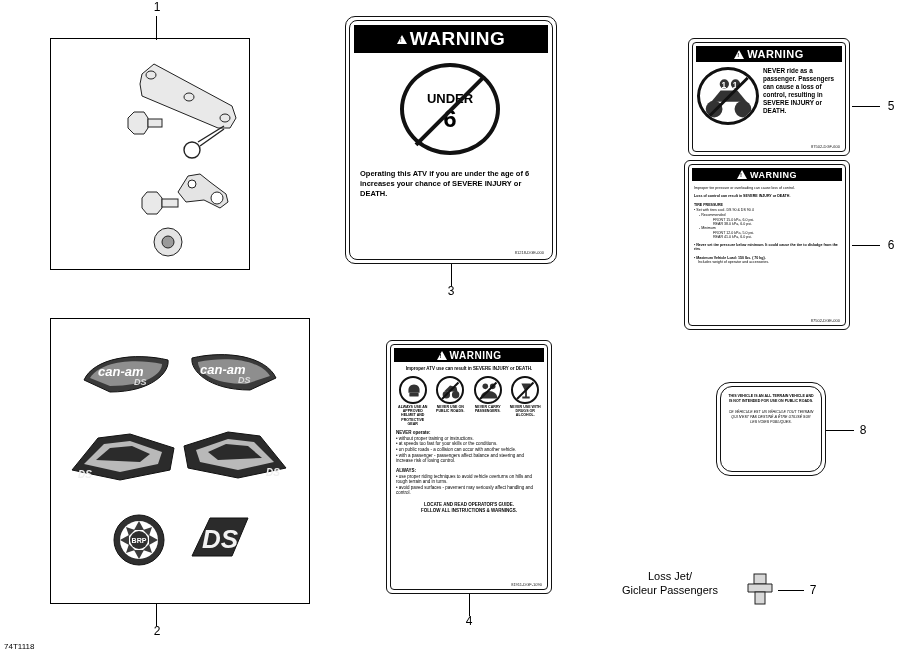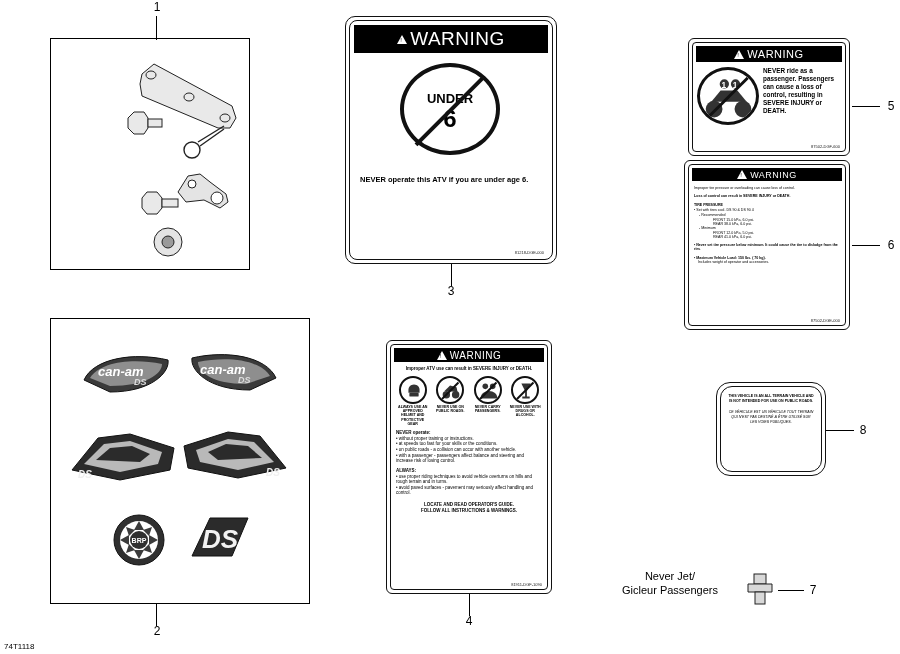--- a/index.html
+++ b/index.html
@@ -50,21 +50,21 @@
   .decal-inner {
     position: absolute;
     top: 3px; left: 3px; right: 3px; bottom: 3px;
     border: 1px solid #111;
     box-sizing: border-box;
     overflow: hidden;
   }
   .warn-bar {
     background: #000;
     color: #fff;
-    font-weight: normal;
+    font-weight: bold;
     display: flex;
     align-items: center;
     justify-content: center;
     letter-spacing: 0.5px;
   }
   .warn-bar .tri {
     display: inline-block;
     width: 0; height: 0;
     border-left: 5px solid transparent;
     border-right: 5px solid transparent;
@@ -259,21 +259,21 @@
     </div>
 
     <div style="position:relative; height:110px;">
       <div class="prohib" style="left:50px; top:6px; width:100px; height:92px;">
         <div style="position:absolute; left:0; right:0; top:24px; text-align:center; font-size:13px; font-weight:bold;">UNDER</div>
         <div style="position:absolute; left:0; right:0; top:38px; text-align:center; font-size:24px; font-weight:bold;">6</div>
         <div class="slash"></div>
       </div>
     </div>
 
-    <div class="bodytext" style="padding:8px 10px 0 10px; font-weight:bold;">NEVER operate this ATV if you are under age 6.</div>
+    <div class="bodytext" style="padding:2px 10px 0 10px; font-weight:bold;">Operating this ATV if you are under the age of  6 increases your chance of SEVERE INJURY or DEATH.</div>
     <div class="code" style="position:absolute; right:8px; bottom:4px;">81218-DGE-000</div>
   </div>
 </div>
 <div class="leader v" style="left:451px; top:264px; height:22px;"></div>
 <div class="callout" style="left:444px; top:284px; width:14px;">3</div>
 
 <div class="decal" style="left:386px; top:340px; width:166px; height:254px; border-radius:6px;">
   <div class="decal-inner" style="border-radius:4px;">
     <div class="warn-bar" style="margin:3px; height:14px; font-size:10px;">
       <span class="tri"></span>
@@ -417,21 +417,21 @@
 <div class="decal" style="left:716px; top:382px; width:110px; height:94px; border-radius:14px;">
   <div class="decal-inner" style="border-radius:12px; border-style:solid;">
     <div class="xtiny" style="text-align:center; padding:7px 7px 0 7px; font-weight:bold; line-height:1.3;">THIS VEHICLE IS AN ALL TERRAIN VEHICLE AND IS NOT INTENDED FOR USE ON PUBLIC ROADS.</div>
     <div class="xtiny" style="text-align:center; padding:7px 7px 0 7px; font-style:italic; line-height:1.3;">CE VÉHICULE EST UN VÉHICULE TOUT TERRAIN QUI N'EST PAS DESTINÉ À ÊTRE UTILISÉ SUR LES VOIES PUBLIQUES.</div>
   </div>
 </div>
 <div class="leader h" style="left:826px; top:430px; width:28px;"></div>
 <div class="callout" style="left:856px; top:423px; width:14px;">8</div>
 
 <div class="jet-label" style="left:600px; top:570px; width:140px;">
-  <div>Never Jet/</div>
+  <div>Loss Jet/</div>
   <div>Gicleur Passengers</div>
 </div>
 
 <svg class="abs" style="left:742px; top:570px; width:36px; height:40px;" viewBox="0 0 36 40">
   <g fill="#d8d8d8" stroke="#222" stroke-width="1">
     <rect x="12" y="4" width="12" height="10"></rect>
     <path d="M6 14 L30 14 L30 22 L6 22 Z"></path>
     <rect x="13" y="22" width="10" height="12"></rect>
   </g>
 </svg>

